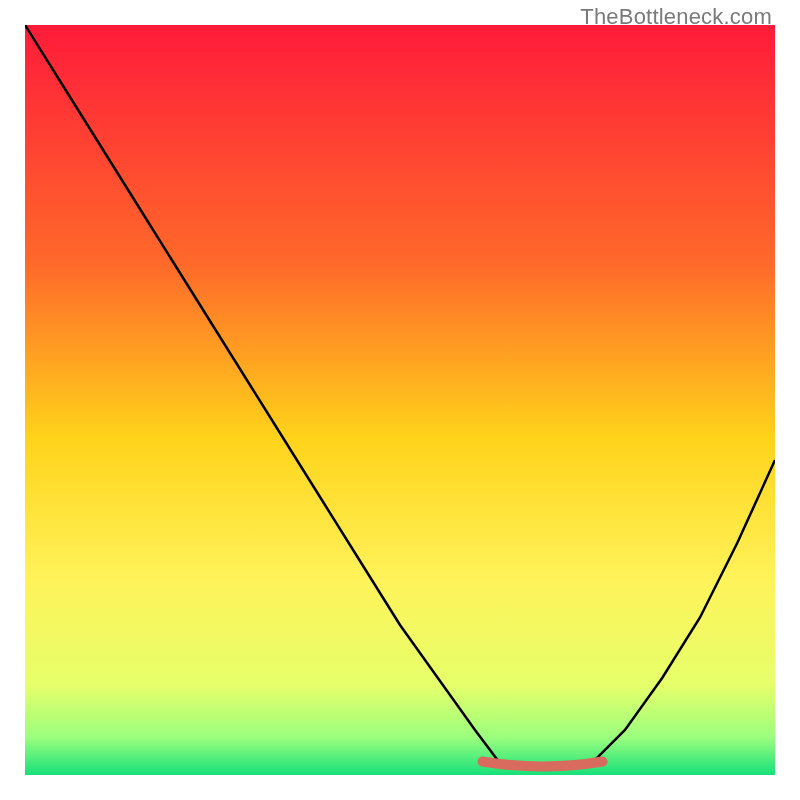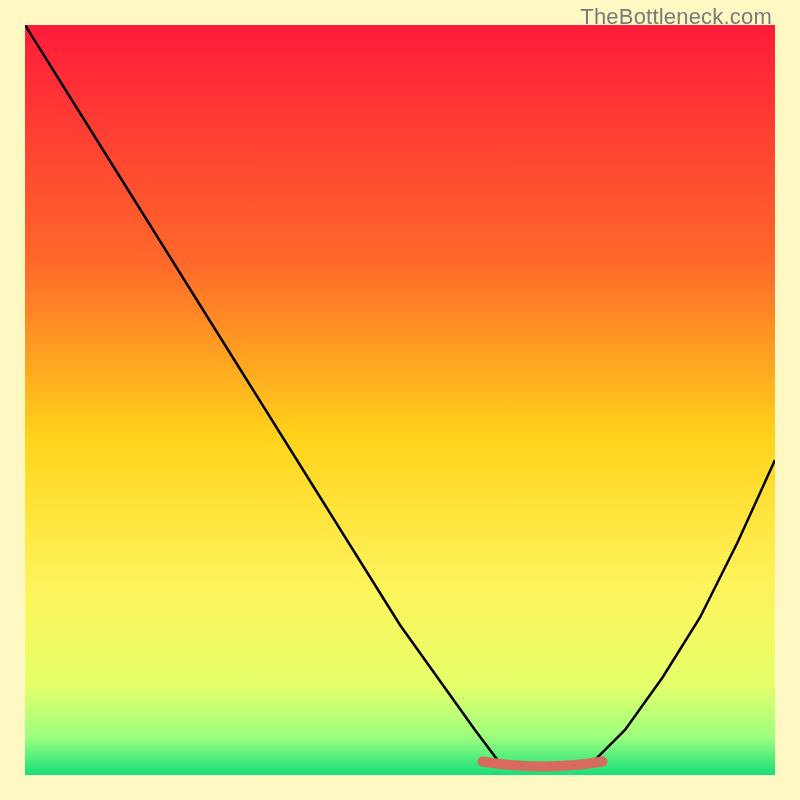--- a/index.html
+++ b/index.html
@@ -8,21 +8,21 @@
     width: 800px;
     height: 800px;
     background: #000;
     font-family: Arial, Helvetica, sans-serif;
     overflow: hidden;
   }
   .outer {
     position: relative;
     width: 800px;
     height: 800px;
-    background: #fef9c3;
+    background: #ffffff;
   }
   .plot-area {
     position: absolute;
     left: 25px;
     top: 25px;
     width: 750px;
     height: 750px;
     overflow: hidden;
   }
   .gradient {

